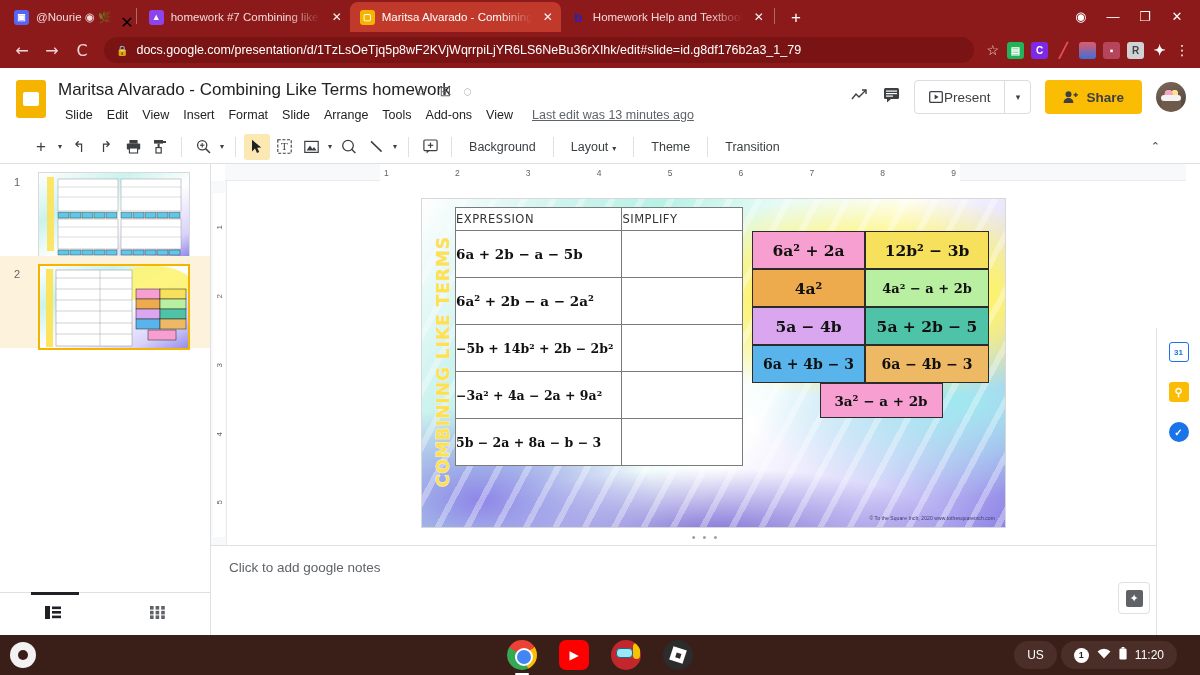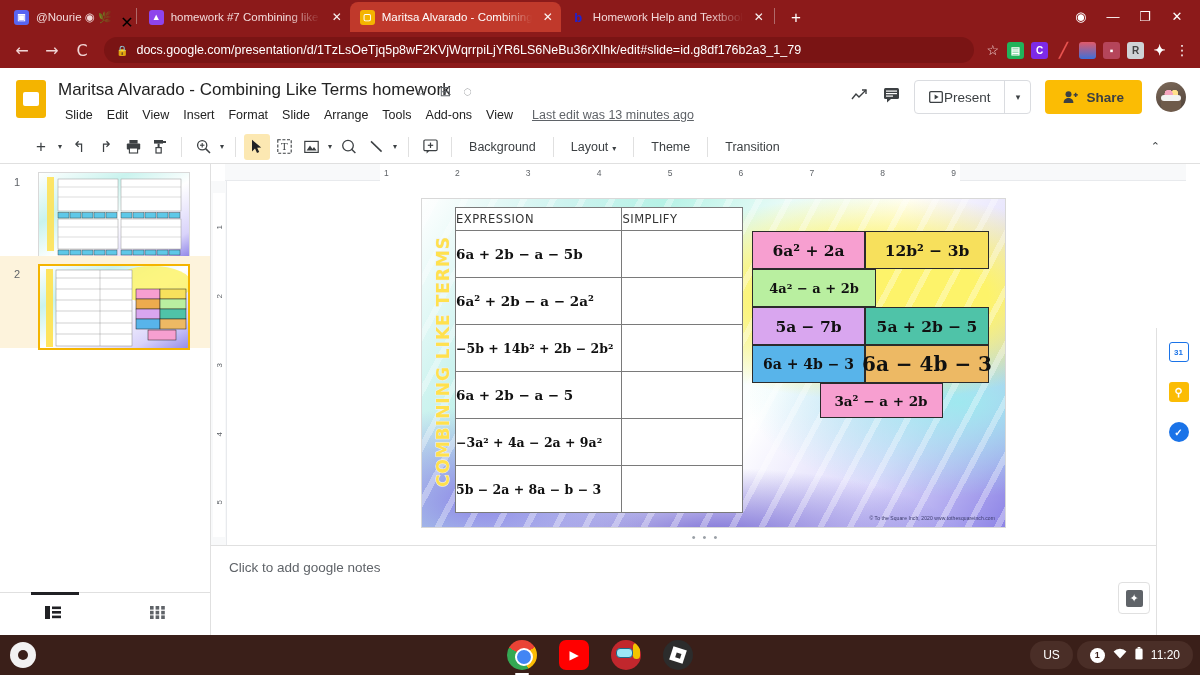--- a/index.html
+++ b/index.html
@@ -368,21 +368,21 @@
     background: #2c2c2c; border-radius: 50%; display: flex; align-items: center;
     justify-content: center;
   }
   .app-roblox .sq {
     width: 14px; height: 14px; background: #fff; transform: rotate(18deg);
     display: flex; align-items: center; justify-content: center;
   }
   .app-roblox .sq::after { content: ""; width: 5px; height: 5px; background: #2c2c2c; }
 
   .shelf-right {
-    position: absolute; right: 7px; top: 6px; display: flex; align-items: center; gap: 4px;
+    position: absolute; right: 23px; top: 6px; display: flex; align-items: center; gap: 4px;
   }
   .shelf-pill {
     height: 28px; border-radius: 14px; display: flex; align-items: center;
     padding: 0 13px; color: #fff; font-size: 12px; cursor: pointer; gap: 8px;
     background: #4a2e27;
   }
   .badge-circle {
     width: 15px; height: 15px; border-radius: 50%; background: #fff; color: #3a1f19;
     font-size: 9px; display: flex; align-items: center; justify-content: center; font-weight: bold;
   }
@@ -770,49 +770,46 @@
               </tr>
               <tr>
                 <td>6a² + 2b − a − 2a²</td>
                 <td class="blank"></td>
               </tr>
               <tr>
                 <td style="font-size:12.5px">−5b + 14b² + 2b − 2b²</td>
                 <td class="blank"></td>
               </tr>
               <tr>
-                <td>6a + 2b − a − 5</td>
-                <td class="blank"></td>
-              </tr>
-              <tr>
                 <td style="font-size:12.5px">−3a² + 4a − 2a + 9a²</td>
                 <td class="blank"></td>
               </tr>
               <tr>
                 <td style="font-size:12.5px">5b − 2a + 8a − b − 3</td>
                 <td class="blank"></td>
               </tr>
             </tbody>
           </table>
 
           <div class="answers">
             <div class="arow">
               <div class="abox w1" style="background:#f79fd0">6a² + 2a</div>
               <div class="abox w2" style="background:#f7e05c">12b² − 3b</div>
             </div>
             <div class="arow">
+              <div class="abox w1" style="background:#edab4e">4a²</div>
               <div class="abox w2 small" style="background:#b9efa0">4a² − a + 2b</div>
             </div>
             <div class="arow">
-              <div class="abox w1" style="background:#d9a6ef">5a − 7b</div>
+              <div class="abox w1" style="background:#d9a6ef">5a − 4b</div>
               <div class="abox w2" style="background:#4fc3a8">5a + 2b − 5</div>
             </div>
             <div class="arow">
               <div class="abox w1 small" style="background:#58b4ea;font-size:14px">6a + 4b − 3</div>
-              <div class="abox w2" style="background:#edb964;font-size:20px">6a − 4b − 3</div>
+              <div class="abox w2" style="background:#edb964;font-size:14px">6a − 4b − 3</div>
             </div>
             <div class="alast-row">
               <div class="abox last" style="background:#f79fd0">3a² − a + 2b</div>
             </div>
           </div>
 
           <div class="copyright">© To the Square Inch, 2020 www.tothesquareinch.com</div>
         </div>
       </div>
       <div class="slide-dots">• • •</div>

